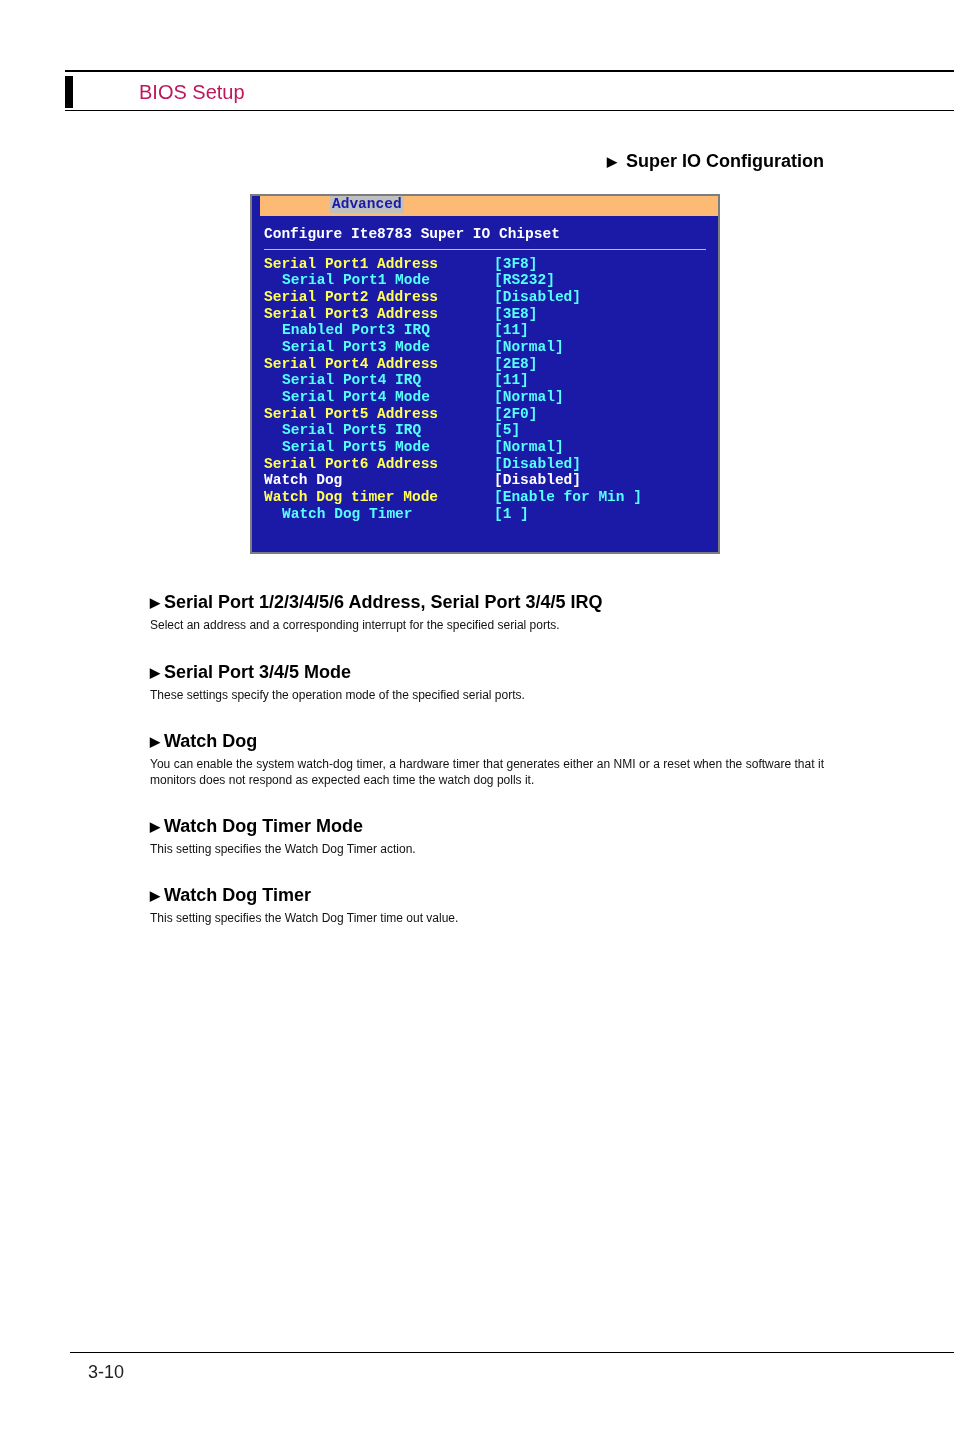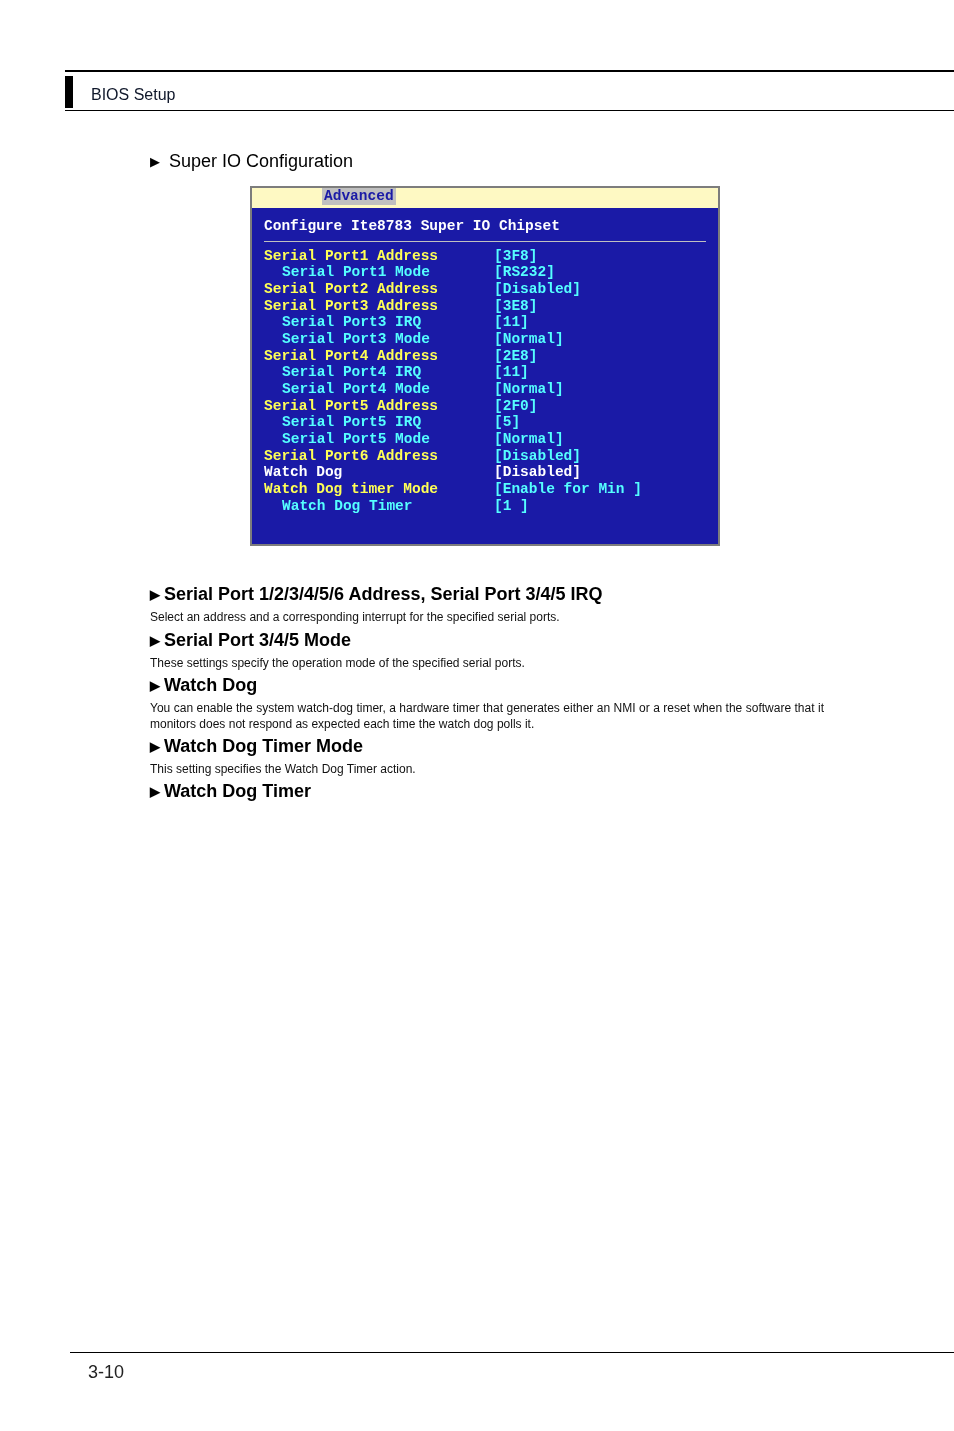--- a/index.html
+++ b/index.html
@@ -1,55 +1,55 @@
 <!DOCTYPE html>
 <html><head>
 <meta charset="utf-8">
 <style>
   * { box-sizing: border-box; margin: 0; padding: 0; }
   html, body { width: 954px; height: 1431px; background: #ffffff; font-family: Arial, Helvetica, sans-serif; color: #000; }
   .page { width: 954px; height: 1431px; position: relative; padding: 70px 80px 50px 80px; }
   .top-rule { border-top: 2px solid #000; margin-left: -15px; margin-right: -80px; margin-bottom: 4px; }
   .header-row { display: flex; align-items: flex-end; margin-left: -15px; margin-right: -80px; }
   .side-bar { width: 8px; height: 32px; background: #000; margin-right: 18px; }
-  .header-title { font-size: 16px; color: #0f172a; padding-bottom: 4px; }
+  .header-title { font-size: 20px; color: #be185d; padding-bottom: 4px; margin-left: 48px; }
   .under-rule { border-top: 1px solid #000; margin-left: -15px; margin-right: -80px; margin-top: 2px; }
   .content { padding: 40px 50px 0 70px; }
-  .sec-title { font-size: 18px; font-weight: normal; margin-bottom: 14px; }
+  .sec-title { font-size: 18px; font-weight: bold; margin-bottom: 22px; text-align: right; }
   .arrow { font-size: 13px; vertical-align: 1px; margin-right: 4px; }
   .bios-box {
     width: 470px;
     margin: 0 0 0 100px;
     border: 2px solid #7d7d7d;
     background: #1a1aa6;
     font-family: "Courier New", monospace;
     font-size: 14.5px;
     line-height: 1.15;
     font-weight: bold;
     padding-bottom: 30px;
   }
-  .bios-tabbar { background: #fef9c3; color: #c0c0c0; height: 20px; position: relative; }
+  .bios-tabbar { background: #fdba74; color: #c0c0c0; height: 20px; position: relative; margin-left: 8px; }
   .bios-tab-active {
     position: absolute; top: 0; left: 70px;
     background: #c0c0c0; color: #1a1aa6;
     padding: 0 2px;
   }
   .bios-body { padding: 10px 12px 0 12px; }
   .bios-heading { color: #ffffff; padding-bottom: 4px; }
   .bios-hr { border: none; border-top: 1px solid #c0c0c0; margin: 2px 0 6px 0; }
   .bios-row { display: flex; }
   .bios-label { width: 230px; }
   .bios-label.sub { padding-left: 18px; }
   .bios-val { }
   .c-yellow { color: #ffff55; }
   .c-cyan   { color: #55ffff; }
   .c-white  { color: #ffffff; }
 
   .doc-sub { margin-top: 38px; }
-  .doc-h { font-size: 18px; font-weight: bold; margin-top: 4px; margin-bottom: 4px; }
+  .doc-h { font-size: 18px; font-weight: bold; margin-top: 28px; margin-bottom: 4px; }
   .doc-p { font-size: 12px; line-height: 1.35; text-align: justify; color: #111; }
   .footer-rule { position: absolute; left: 70px; right: 0; bottom: 78px; border-top: 1px solid #000; }
   .page-num { position: absolute; left: 88px; bottom: 48px; font-size: 18px; color: #222; }
 </style>
 </head>
 <body>
 
 <div class="page">
 
   <div class="top-rule"></div>
@@ -84,21 +84,21 @@
             </div>
             <div class="bios-row">
               <div class="bios-label c-yellow">Serial Port2 Address</div>
               <div class="bios-val c-cyan">[Disabled]</div>
             </div>
             <div class="bios-row">
               <div class="bios-label c-yellow">Serial Port3 Address</div>
               <div class="bios-val c-cyan">[3E8]</div>
             </div>
             <div class="bios-row">
-              <div class="bios-label sub c-cyan">Serial Port3 IRQ</div>
+              <div class="bios-label sub c-cyan">Enabled Port3 IRQ</div>
               <div class="bios-val c-cyan">[11]</div>
             </div>
             <div class="bios-row">
               <div class="bios-label sub c-cyan">Serial Port3 Mode</div>
               <div class="bios-val c-cyan">[Normal]</div>
             </div>
             <div class="bios-row">
               <div class="bios-label c-yellow">Serial Port4 Address</div>
               <div class="bios-val c-cyan">[2E8]</div>
             </div>
@@ -145,19 +145,20 @@
     <div class="doc-sub" id="doc-items">
         <div class="doc-h"><span class="arrow">▶</span><span>Serial Port 1/2/3/4/5/6 Address, Serial Port 3/4/5 IRQ</span></div>
         <div class="doc-p">Select an address and a corresponding interrupt for the specified serial ports.</div>
         <div class="doc-h"><span class="arrow">▶</span><span>Serial Port 3/4/5 Mode</span></div>
         <div class="doc-p">These settings specify the operation mode of the specified serial ports.</div>
         <div class="doc-h"><span class="arrow">▶</span><span>Watch Dog</span></div>
         <div class="doc-p">You can enable the system watch-dog timer, a hardware timer that generates either an NMI or a reset when the software that it monitors does not respond as expected each time the watch dog polls it.</div>
         <div class="doc-h"><span class="arrow">▶</span><span>Watch Dog Timer Mode</span></div>
         <div class="doc-p">This setting specifies the Watch Dog Timer action.</div>
         <div class="doc-h"><span class="arrow">▶</span><span>Watch Dog Timer</span></div>
+        <div class="doc-p">This setting specifies the Watch Dog Timer time out value.</div>
       </div>
 
   </div>
 
   <div class="footer-rule"></div>
   <div class="page-num">3-10</div>
 </div>
 
 </body></html>

